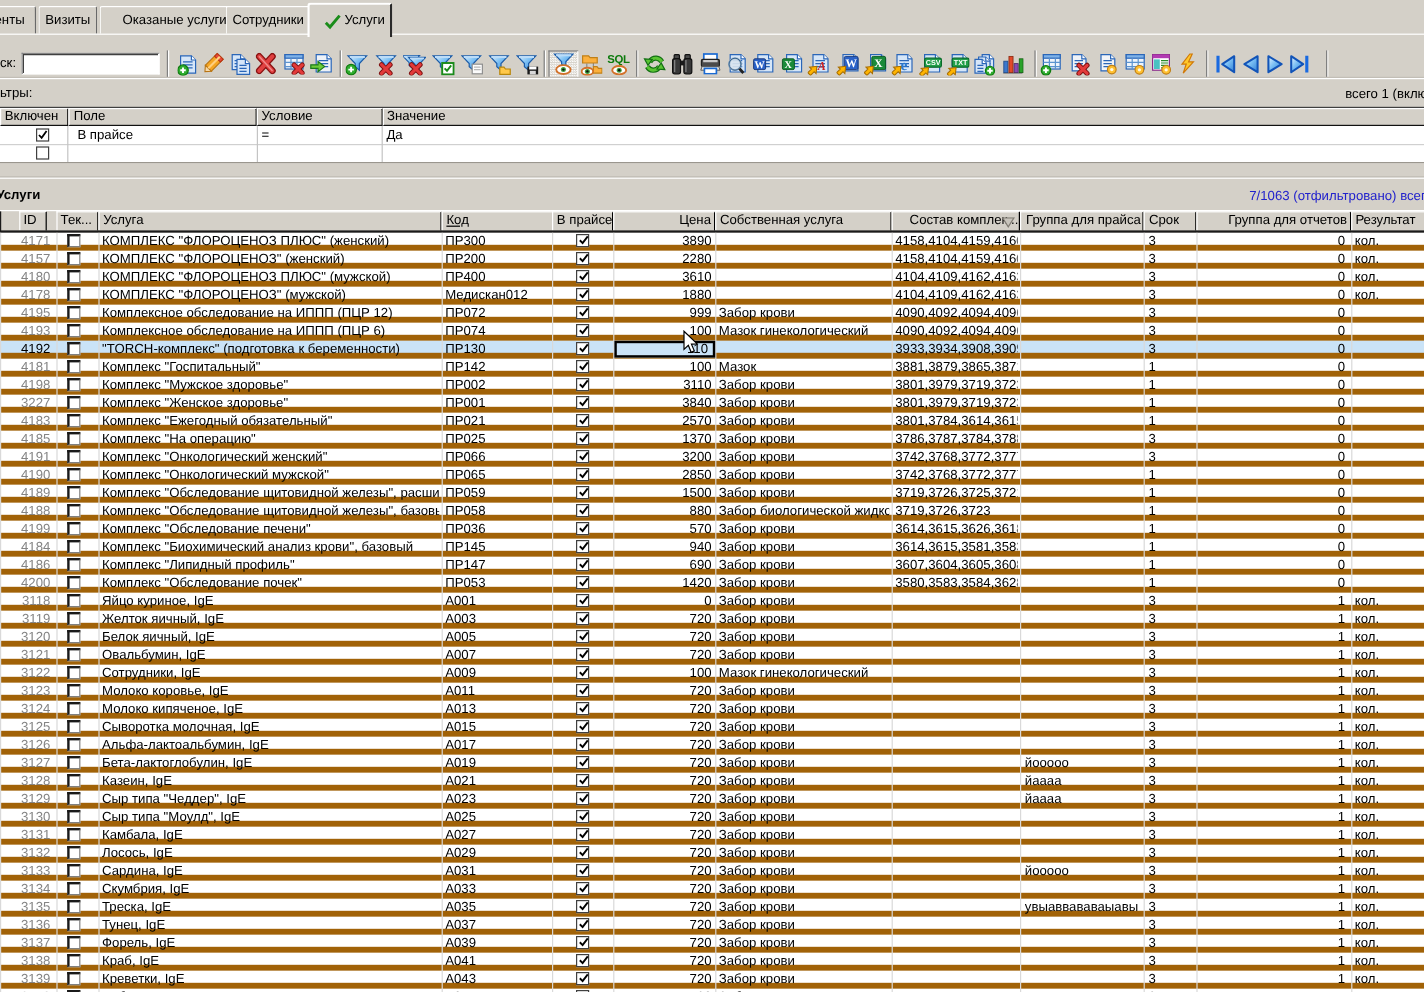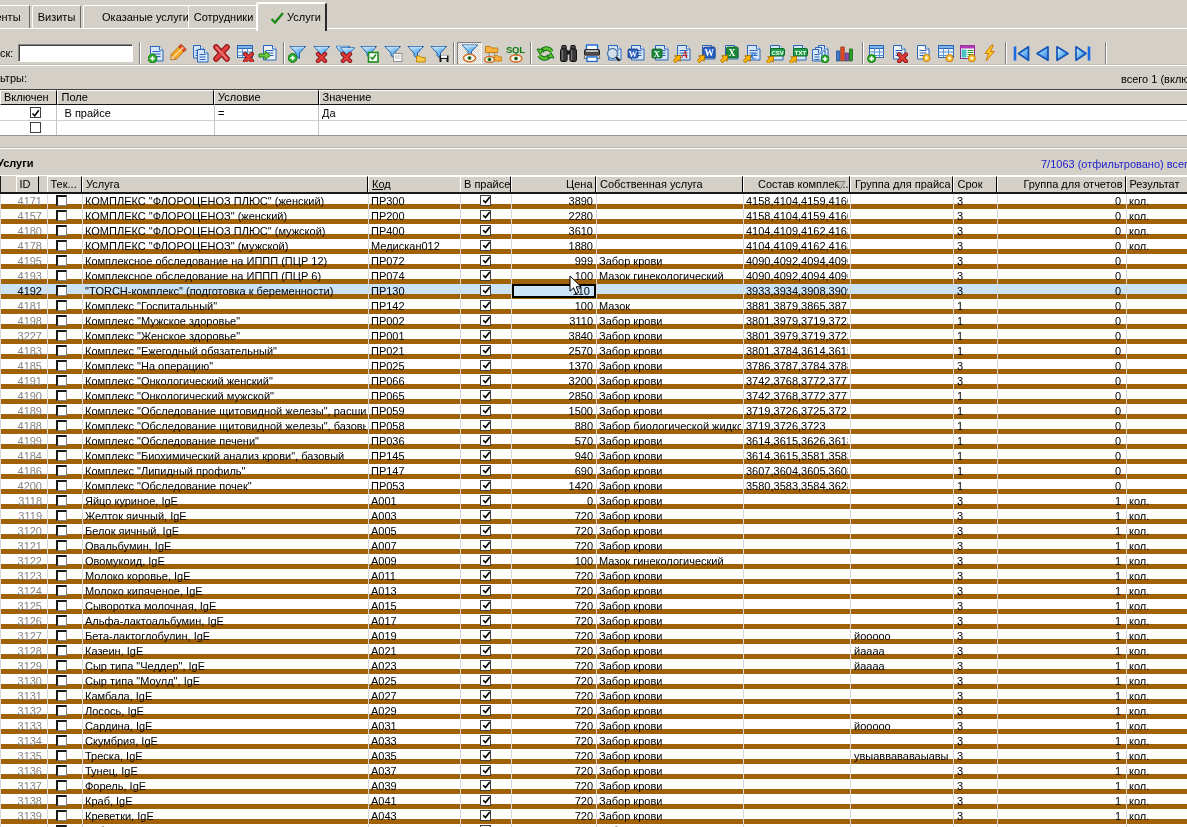--- a/index.html
+++ b/index.html
@@ -812,21 +812,21 @@
       </div>
       <span class="ccn">720</span>
       <span class="cso">Забор крови</span>
       <span class="csr">3</span>
       <span class="cgo">1</span>
       <span class="crz">кол.</span>
     </div>
     <div class="row">
       <span class="cid">3122</span>
       <div class="cb cb1"></div>
-      <span class="cus">Овомукоид, IgE</span>
+      <span class="cus">Сотрудники, IgE</span>
       <span class="ckd">A009</span>
       <div class="cb cb2">
         <svg width="9" height="9" viewBox="0 0 9 9" style="position:absolute;left:0.5px;top:0.5px">
           <path d="M1.2 4.2 L3.5 6.6 L7.8 1.0" stroke="#000" stroke-width="1.6" fill="none"></path>
         </svg>
       </div>
       <span class="ccn">100</span>
       <span class="cso">Мазок гинекологический</span>
       <span class="csr">3</span>
       <span class="cgo">1</span>

